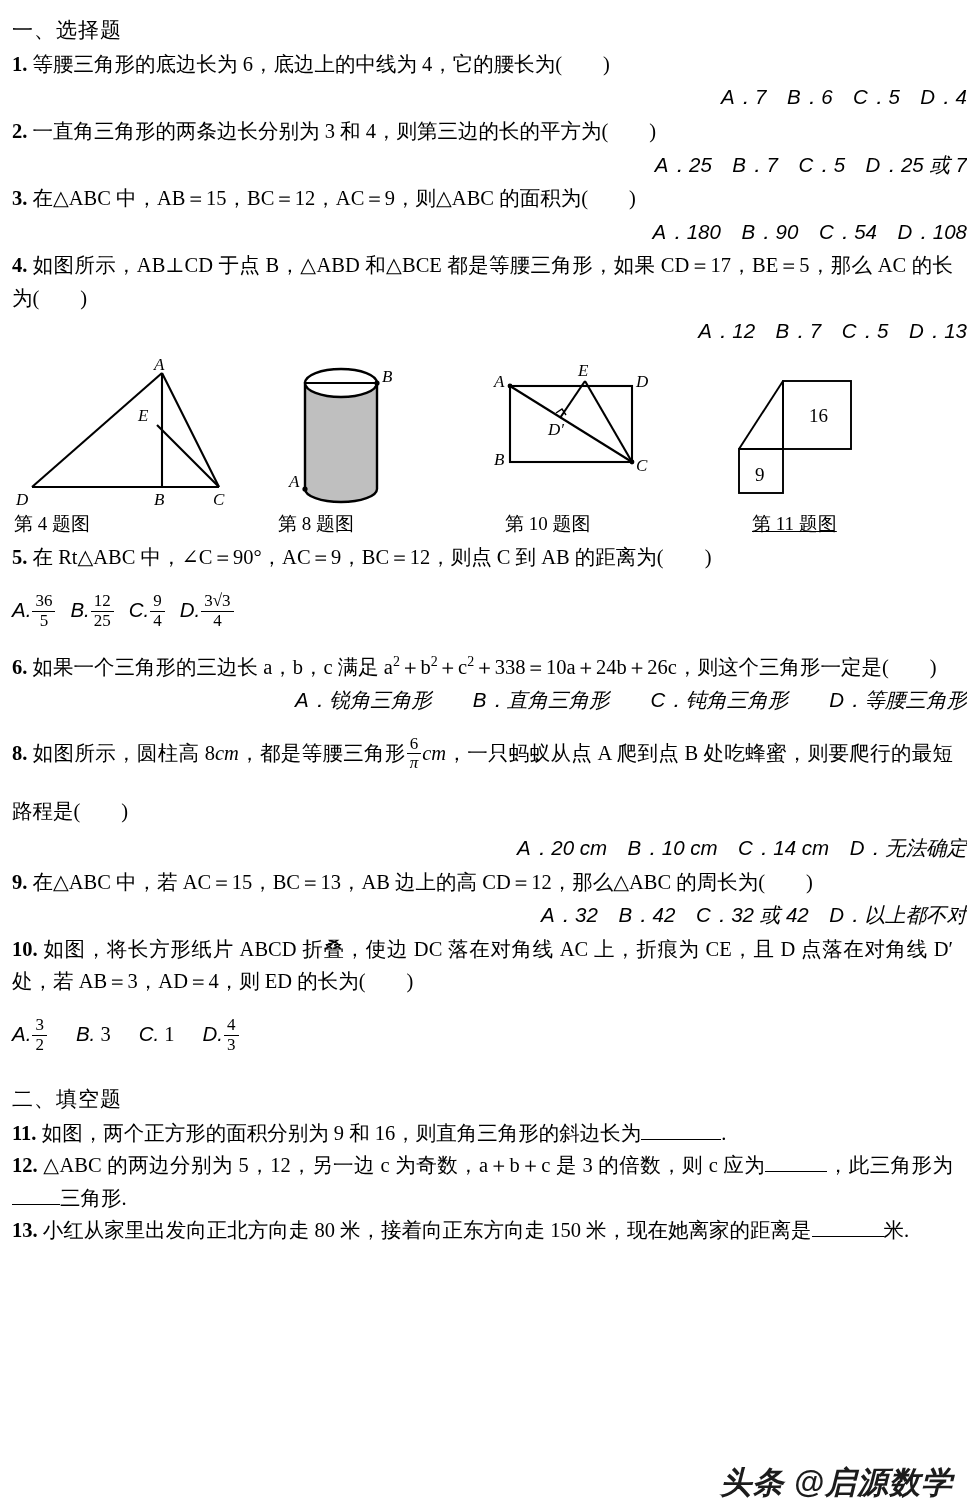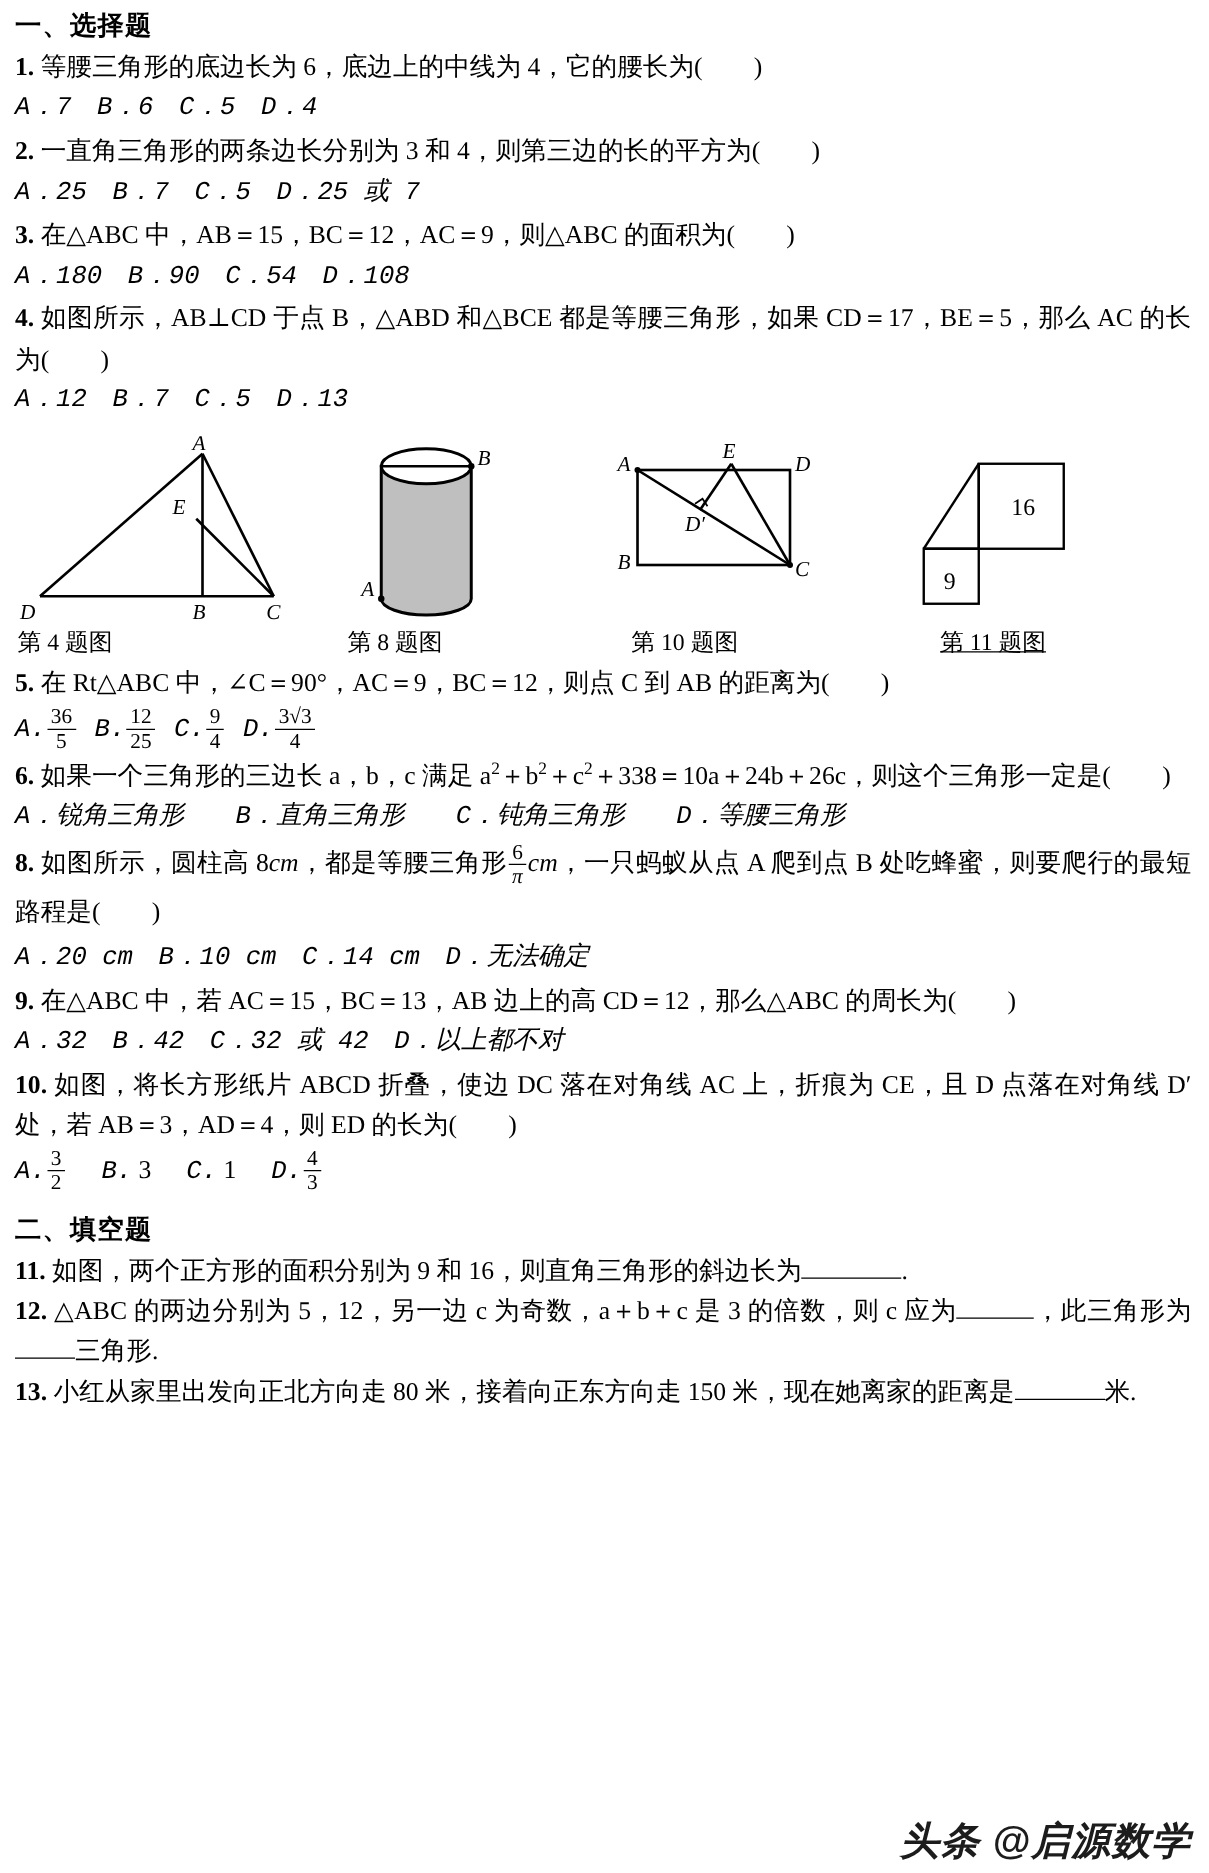--- a/index.html
+++ b/index.html
@@ -17,57 +17,57 @@
   }
   .page {
     position: relative;
     width: 967px;
     height: 1498px;
     padding: 0;
     box-sizing: border-box;
   }
   .sec-head {
     font-family: "Liberation Sans", "DejaVu Sans", sans-serif;
-    font-weight: bold;
+    font-weight: normal;
     font-size: 21px;
     letter-spacing: 1px;
-    margin: 6px 0 4px 12px;
+    margin: 16px 0 4px 12px;
   }
   .q {
     font-size: 20.5px;
     line-height: 1.58;
     margin: 0 0 0 12px;
     padding-right: 14px;
     text-align: justify;
   }
   .qnum {
     font-weight: bold;
     font-family: "Liberation Serif", serif;
   }
   .opts {
     font-size: 20.5px;
     line-height: 1.5;
     margin: 2px 0 2px 12px;
   }
-  .ol { font-style: italic; font-family: Liberation Mono, monospace; }
+  .ol { font-style: italic; font-family: Liberation Sans, sans-serif; text-align: right; }
   .it { font-style: italic; }
   .blank-line {
     display: inline-block;
     border-bottom: 1.4px solid #000;
     vertical-align: baseline;
   }
   .frac {
     display: inline-block;
     vertical-align: middle;
     text-align: center;
     font-size: 17px;
     line-height: 1.08;
     position: relative;
     top: -1px;
-    margin: 0 1px;
+    margin: 18px 1px;
   }
   .frac .num { display: block; padding: 0 3px; }
   .frac .den { display: block; border-top: 1.3px solid #000; padding: 0 3px; }
   .sup { font-size: 0.68em; vertical-align: super; }
   .figrow {
     position: relative;
     height: 152px;
     margin-top: 12px;
   }
   .fig {

